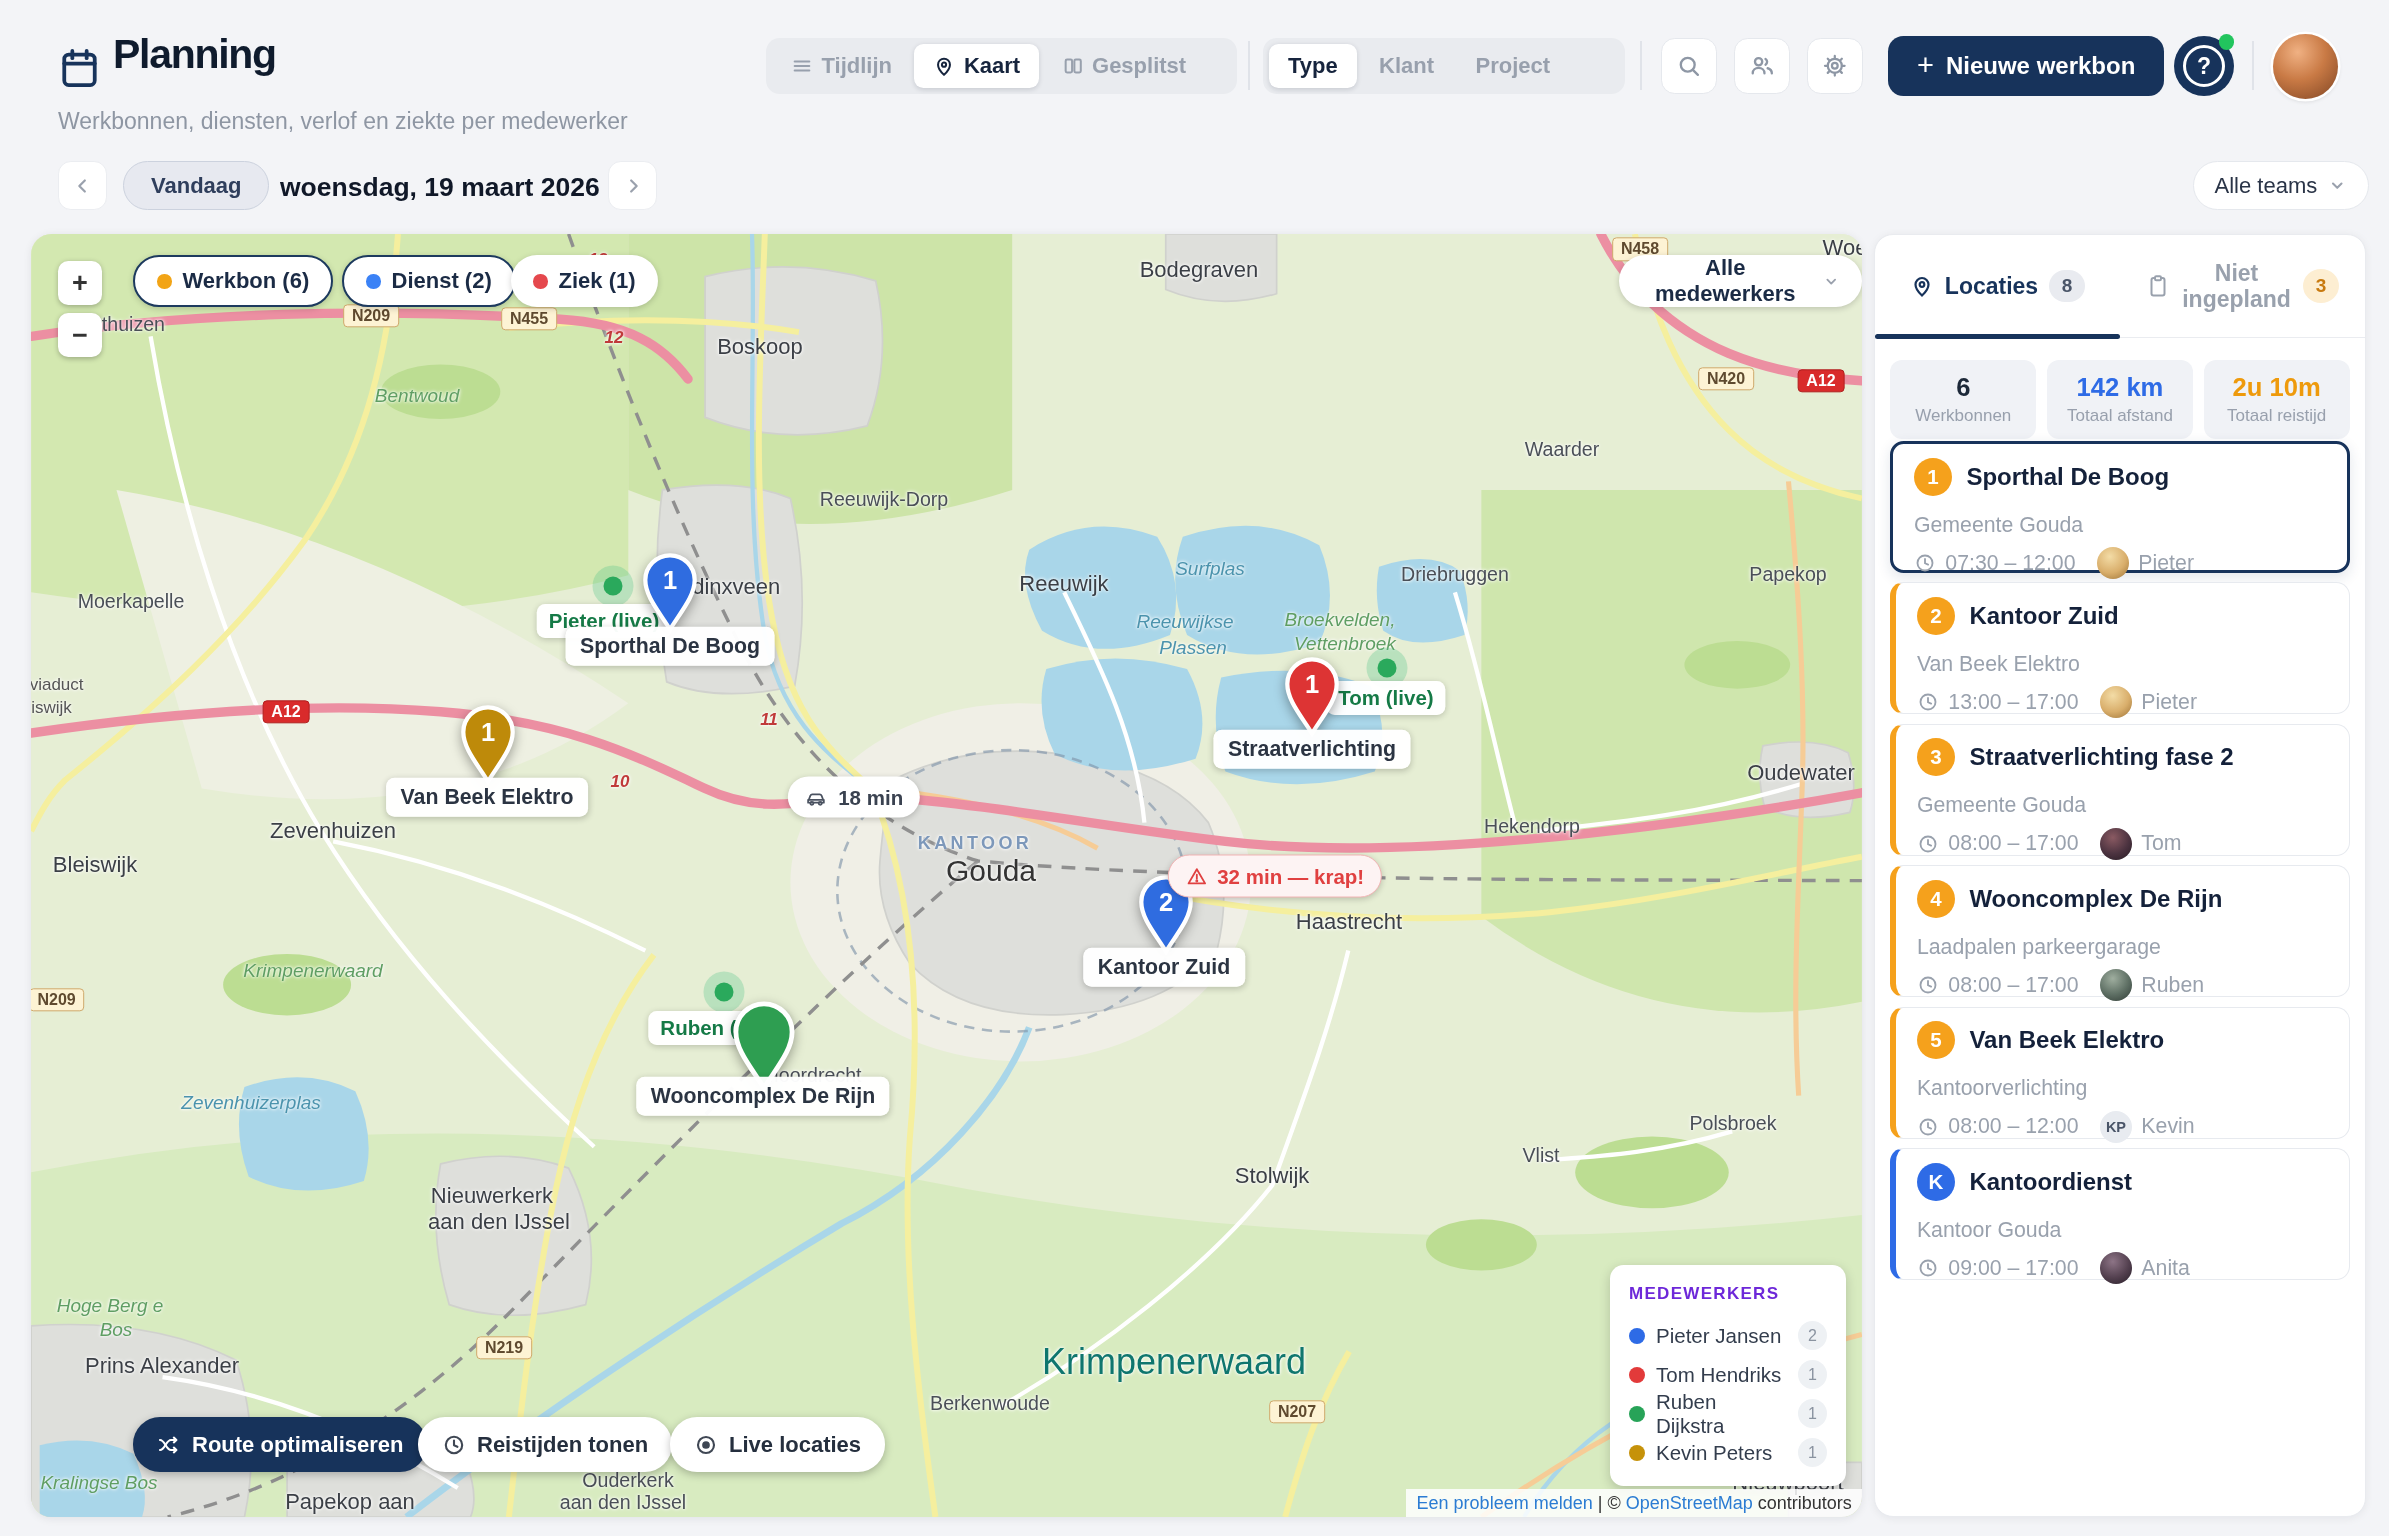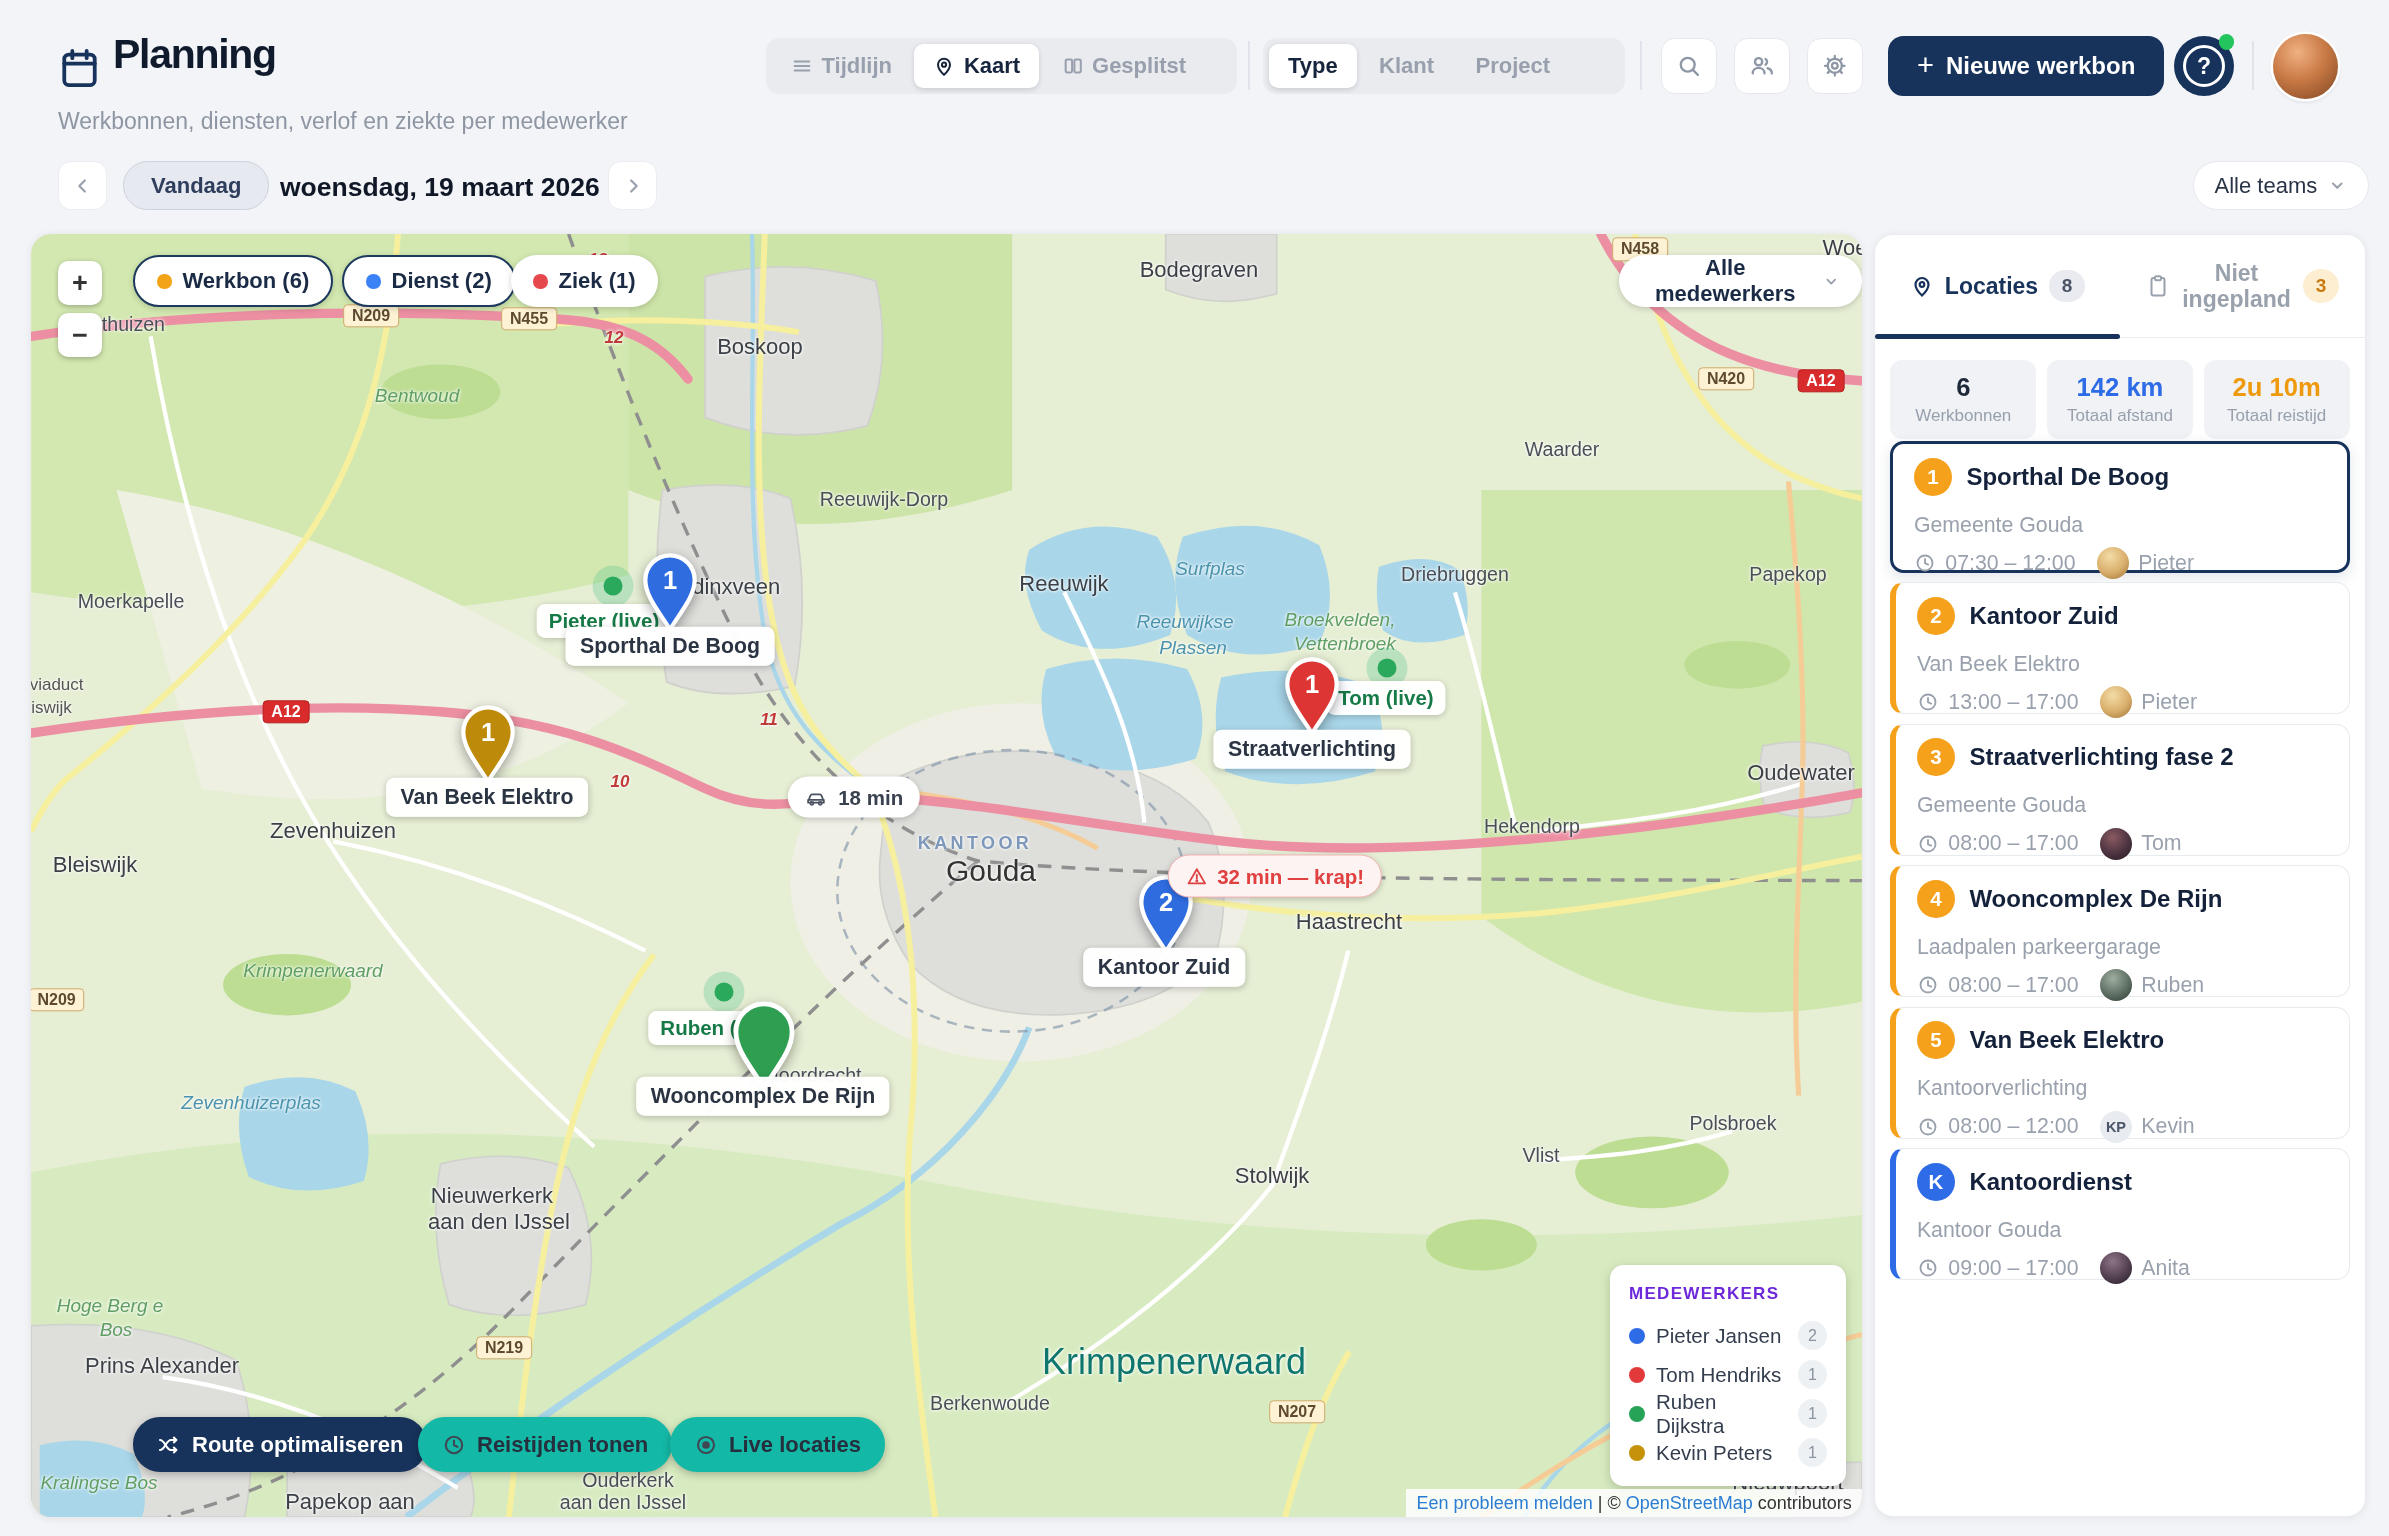--- a/index.html
+++ b/index.html
@@ -99,21 +99,21 @@
 
   .legend{position:absolute;left:1579px;top:1031px;width:236px;background:#fff;border-radius:13.7px;
        box-shadow:0 3.4px 12px rgba(0,0,0,.18);padding:19px 19px 13.7px;box-sizing:border-box}
   .legend-title{font-size:17px;font-weight:800;letter-spacing:1.3px;color:#6d28d9;margin-bottom:12px}
   .lrow{display:flex;align-items:center;gap:11px;height:39px}
   .ldot{width:16px;height:16px;border-radius:50%;flex:none}
   .lname{font-size:20.5px;color:#333d4d;flex:1}
   .lcount{width:29px;height:29px;border-radius:50%;background:#eef1f4;color:#8a93a0;font-size:16px;
        display:flex;align-items:center;justify-content:center}
 
-  .mapbtn{position:absolute;top:1183px;height:55px;border-radius:27px;background:#14b8a6;display:flex;
+  .mapbtn{position:absolute;top:1183px;height:55px;border-radius:27px;background:#ffffff;display:flex;
        align-items:center;gap:11px;padding:0 24px;font-size:22px;font-weight:600;color:#252f3e;
        box-shadow:0 2.6px 8.5px rgba(0,0,0,.25);white-space:nowrap}
   .mapbtn.primary{background:#17335B;color:#fff;font-weight:700}
 
   .attrib{position:absolute;right:0;bottom:0;background:rgba(255,255,255,.85);padding:3.4px 10.2px;
        font-size:18px;color:#333}
   .attrib a{color:#2b7cd3;text-decoration:none}
 
   
   .sidebar{position:absolute;left:1874px;top:234px;width:492px;height:1283px;background:#fff;

